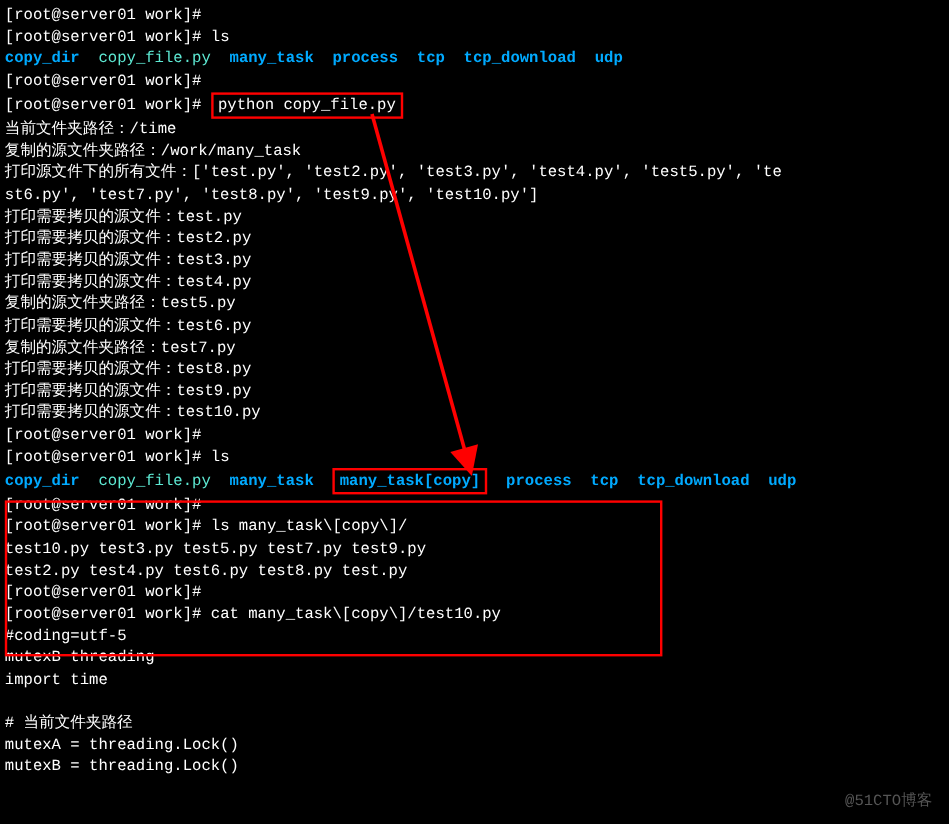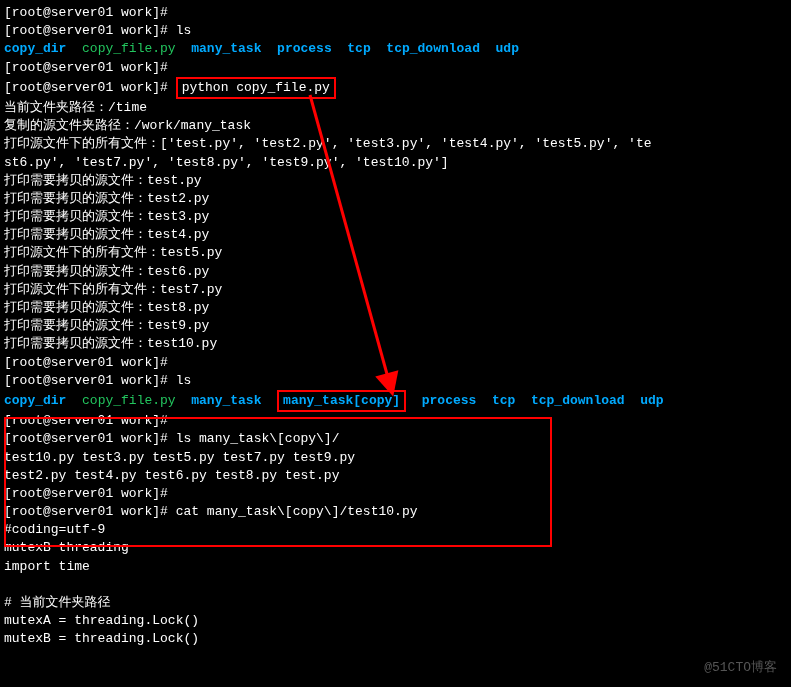--- a/index.html
+++ b/index.html
@@ -16,21 +16,21 @@
       padding: 4px;
       position: relative;
       width: 791px;
       height: 687px;
       overflow: hidden;
     }
     .line {
       white-space: nowrap;
     }
     .dir { color: #00aaff; font-weight: bold; text-align: center; }
-    .white { color: #22c55e; }
+    .white { color: #5eead4; }
     .hl-box {
       border: 2px solid #ff0000;
       display: inline-block;
       padding: 0 4px;
     }
     .hl-box-large {
       border: 2px solid #ff0000;
       position: absolute;
       left: 4px;
       width: 548px;
@@ -61,41 +61,41 @@
 <div class="line"><span>[root@server01 work]#</span> <span class="hl-box"><span>python copy_file.py</span></span></div>
 
 <div class="line"><span>当前文件夹路径：/time</span></div>
 <div class="line"><span>复制的源文件夹路径：/work/many_task</span></div>
 <div class="line"><span>打印源文件下的所有文件：['test.py', 'test2.py', 'test3.py', 'test4.py', 'test5.py', 'te</span></div>
 <div class="line"><span>st6.py', 'test7.py', 'test8.py', 'test9.py', 'test10.py']</span></div>
 <div class="line"><span>打印需要拷贝的源文件：test.py</span></div>
 <div class="line"><span>打印需要拷贝的源文件：test2.py</span></div>
 <div class="line"><span>打印需要拷贝的源文件：test3.py</span></div>
 <div class="line"><span>打印需要拷贝的源文件：test4.py</span></div>
-<div class="line"><span>打印源文件下的所有文件：test5.py</span></div>
+<div class="line"><span>复制的源文件夹路径：test5.py</span></div>
 <div class="line"><span>打印需要拷贝的源文件：test6.py</span></div>
-<div class="line"><span>打印源文件下的所有文件：test7.py</span></div>
+<div class="line"><span>复制的源文件夹路径：test7.py</span></div>
 <div class="line"><span>打印需要拷贝的源文件：test8.py</span></div>
 <div class="line"><span>打印需要拷贝的源文件：test9.py</span></div>
 <div class="line"><span>打印需要拷贝的源文件：test10.py</span></div>
 
 <div class="line"><span>[root@server01 work]#</span></div>
 <div class="line"><span>[root@server01 work]#</span> <span>ls</span></div>
 
 <div class="line">
   <span class="dir">copy_dir</span>&nbsp;&nbsp;<span class="white">copy_file.py</span>&nbsp;&nbsp;<span class="dir">many_task</span>&nbsp;&nbsp;<span class="hl-box"><span class="dir">many_task[copy]</span></span>&nbsp;&nbsp;<span class="dir">process</span>&nbsp;&nbsp;<span class="dir">tcp</span>&nbsp;&nbsp;<span class="dir">tcp_download</span>&nbsp;&nbsp;<span class="dir">udp</span>
 </div>
 
 <div class="line"><span>[root@server01 work]#</span></div>
 <div class="line"><span>[root@server01 work]#</span> <span>ls many_task\[copy\]/</span></div>
 <div class="line"><span>test10.py  test3.py  test5.py  test7.py  test9.py</span></div>
 <div class="line"><span>test2.py   test4.py  test6.py  test8.py  test.py</span></div>
 <div class="line"><span>[root@server01 work]#</span></div>
 <div class="line"><span>[root@server01 work]#</span> <span>cat many_task\[copy\]/test10.py</span></div>
-<div class="line"><span>#coding=utf-9</span></div>
+<div class="line"><span>#coding=utf-5</span></div>
 <div class="line"><span>mutexB threading</span></div>
 <div class="line"><span>import time</span></div>
 <div class="line">&nbsp;</div>
 <div class="line"><span># 当前文件夹路径</span></div>
 <div class="line"><span>mutexA = threading.Lock()</span></div>
 <div class="line"><span>mutexB = threading.Lock()</span></div>
 
 <div class="hl-box-large" style="top:417px;height:130px;"></div>
 
 <svg class="arrow" style="left:300px;top:85px;width:120px;height:320px;">

